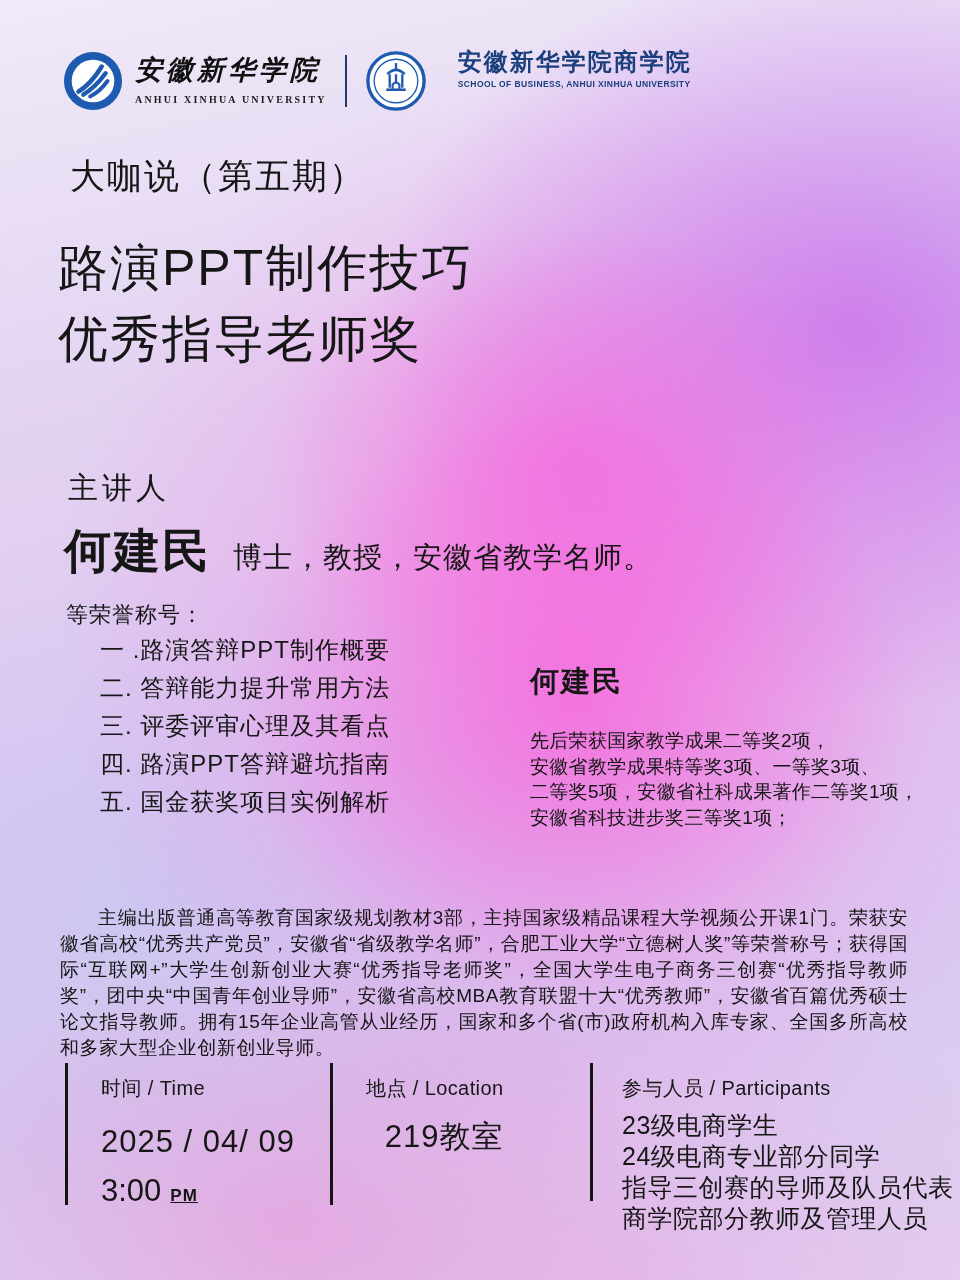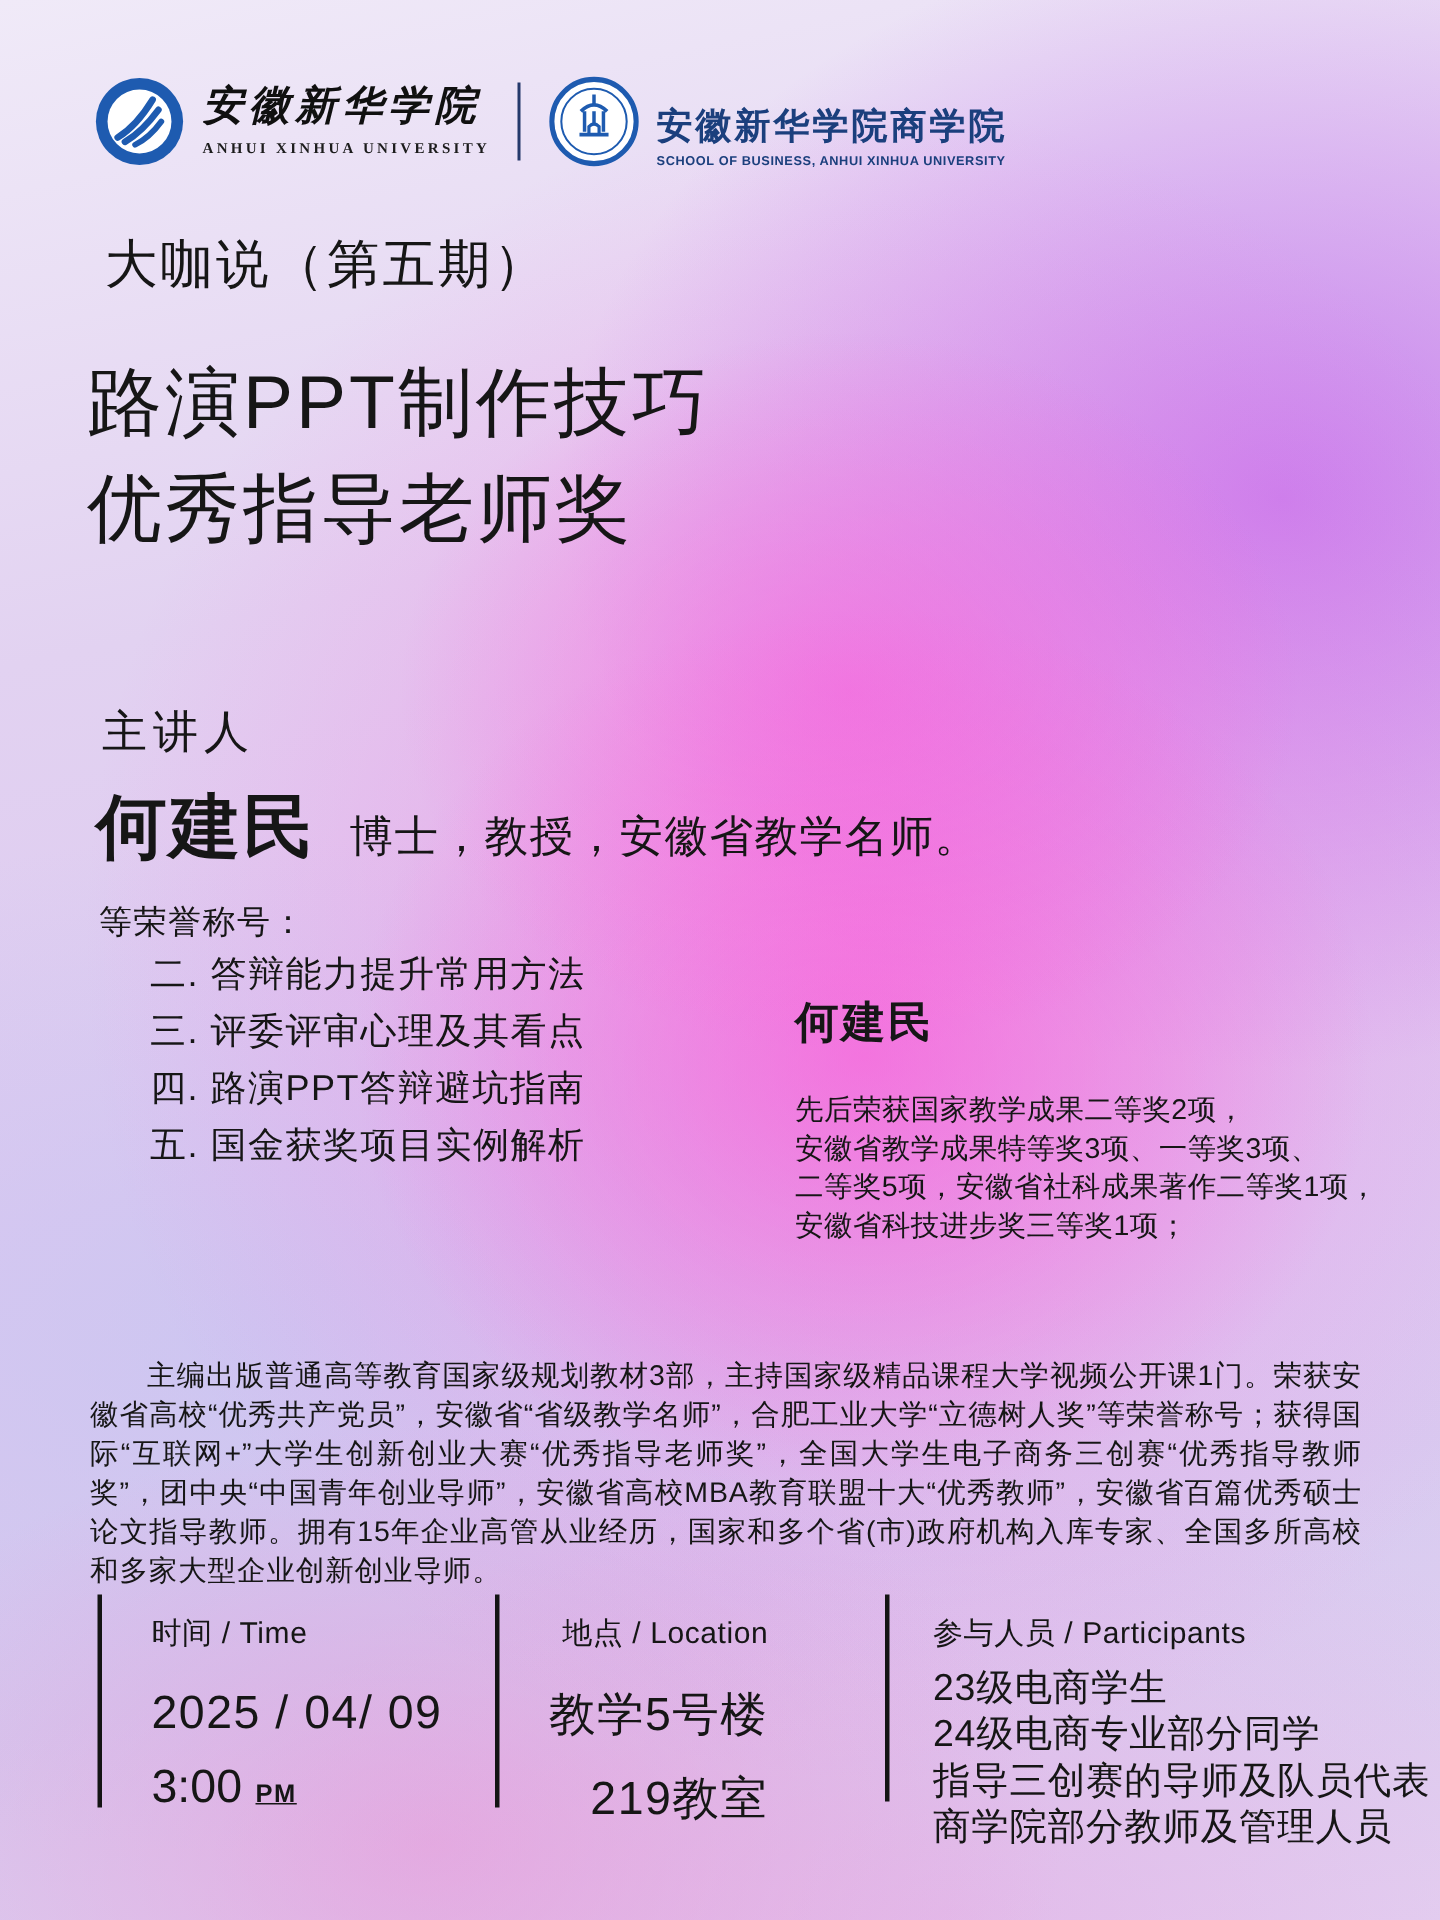--- a/index.html
+++ b/index.html
@@ -86,21 +86,21 @@
         <path d="M29 48 Q39 43 47 32" stroke="#1e5bb0" stroke-width="4" fill="none" stroke-linecap="round"></path>
       </svg>
       <div class="logo-text">
         <div class="uni-cn">安徽新华学院</div>
         <div class="uni-en">ANHUI XINHUA UNIVERSITY</div>
       </div>
     </div>
 
     <div class="logo-divider"></div>
 
-    <div style="display:flex;align-items:flex-end;">
+    <div style="display:flex;align-items:flex-start;gap:20px;">
       <svg class="emblem" viewBox="0 0 64 64">
         <circle cx="32" cy="32" r="29" fill="#ffffff" stroke="#1e5bb0" stroke-width="3.5"></circle>
         <circle cx="32" cy="32" r="22.5" fill="#ffffff" stroke="#1e5bb0" stroke-width="1.4"></circle>
         <line x1="32" y1="13.5" x2="32" y2="20" stroke="#1e5bb0" stroke-width="2.4"></line>
         <path d="M23 25 Q32 16 41 25" fill="none" stroke="#1e5bb0" stroke-width="2.6"></path>
         <path d="M25.5 25 v14 M32 25 v8 M38.5 25 v14" fill="none" stroke="#1e5bb0" stroke-width="2.4"></path>
         <path d="M28.5 40 v-4.5 q3.5 -3.5 7 0 V40" fill="none" stroke="#1e5bb0" stroke-width="2.2"></path>
         <line x1="22" y1="41" x2="42" y2="41" stroke="#1e5bb0" stroke-width="2.6"></line>
       </svg>
       <div class="logo-text">
@@ -118,20 +118,21 @@
   </h1>
 
   <div class="speaker-label">主讲人</div>
   <div class="speaker-row">
     <span class="speaker-name">何建民</span>
     <span class="speaker-cred">博士，教授，安徽省教学名师。</span>
   </div>
 
   <div class="agenda-heading">等荣誉称号：</div>
   <ul class="agenda-list">
+    <li>一 .路演答辩PPT制作概要</li>
     <li>二. 答辩能力提升常用方法</li>
     <li>三. 评委评审心理及其看点</li>
     <li>四. 路演PPT答辩避坑指南</li>
     <li>五. 国金获奖项目实例解析</li>
   </ul>
 
   <div class="bio">
     <div class="bio-name">何建民</div>
     <div class="bio-lines">
       <div>先后荣获国家教学成果二等奖2项，</div>
@@ -146,21 +147,20 @@
   <div class="fcol fcol-time">
     <div class="flabel">时间 / Time</div>
     <div class="fdate">2025 / 04/ 09</div>
     <div class="ftime">
       <span>3:00</span><span class="ampm">PM</span>
     </div>
   </div>
 
   <div class="fcol fcol-loc">
     <div class="flabel">地点 / Location</div>
-    <div class="floc1">教学5号楼</div>
     <div class="floc2">219教室</div>
   </div>
 
   <div class="fcol fcol-part">
     <div class="flabel">参与人员 / Participants</div>
     <div class="plist">
       <div>23级电商学生</div>
       <div>24级电商专业部分同学</div>
       <div>指导三创赛的导师及队员代表</div>
       <div>商学院部分教师及管理人员</div>

